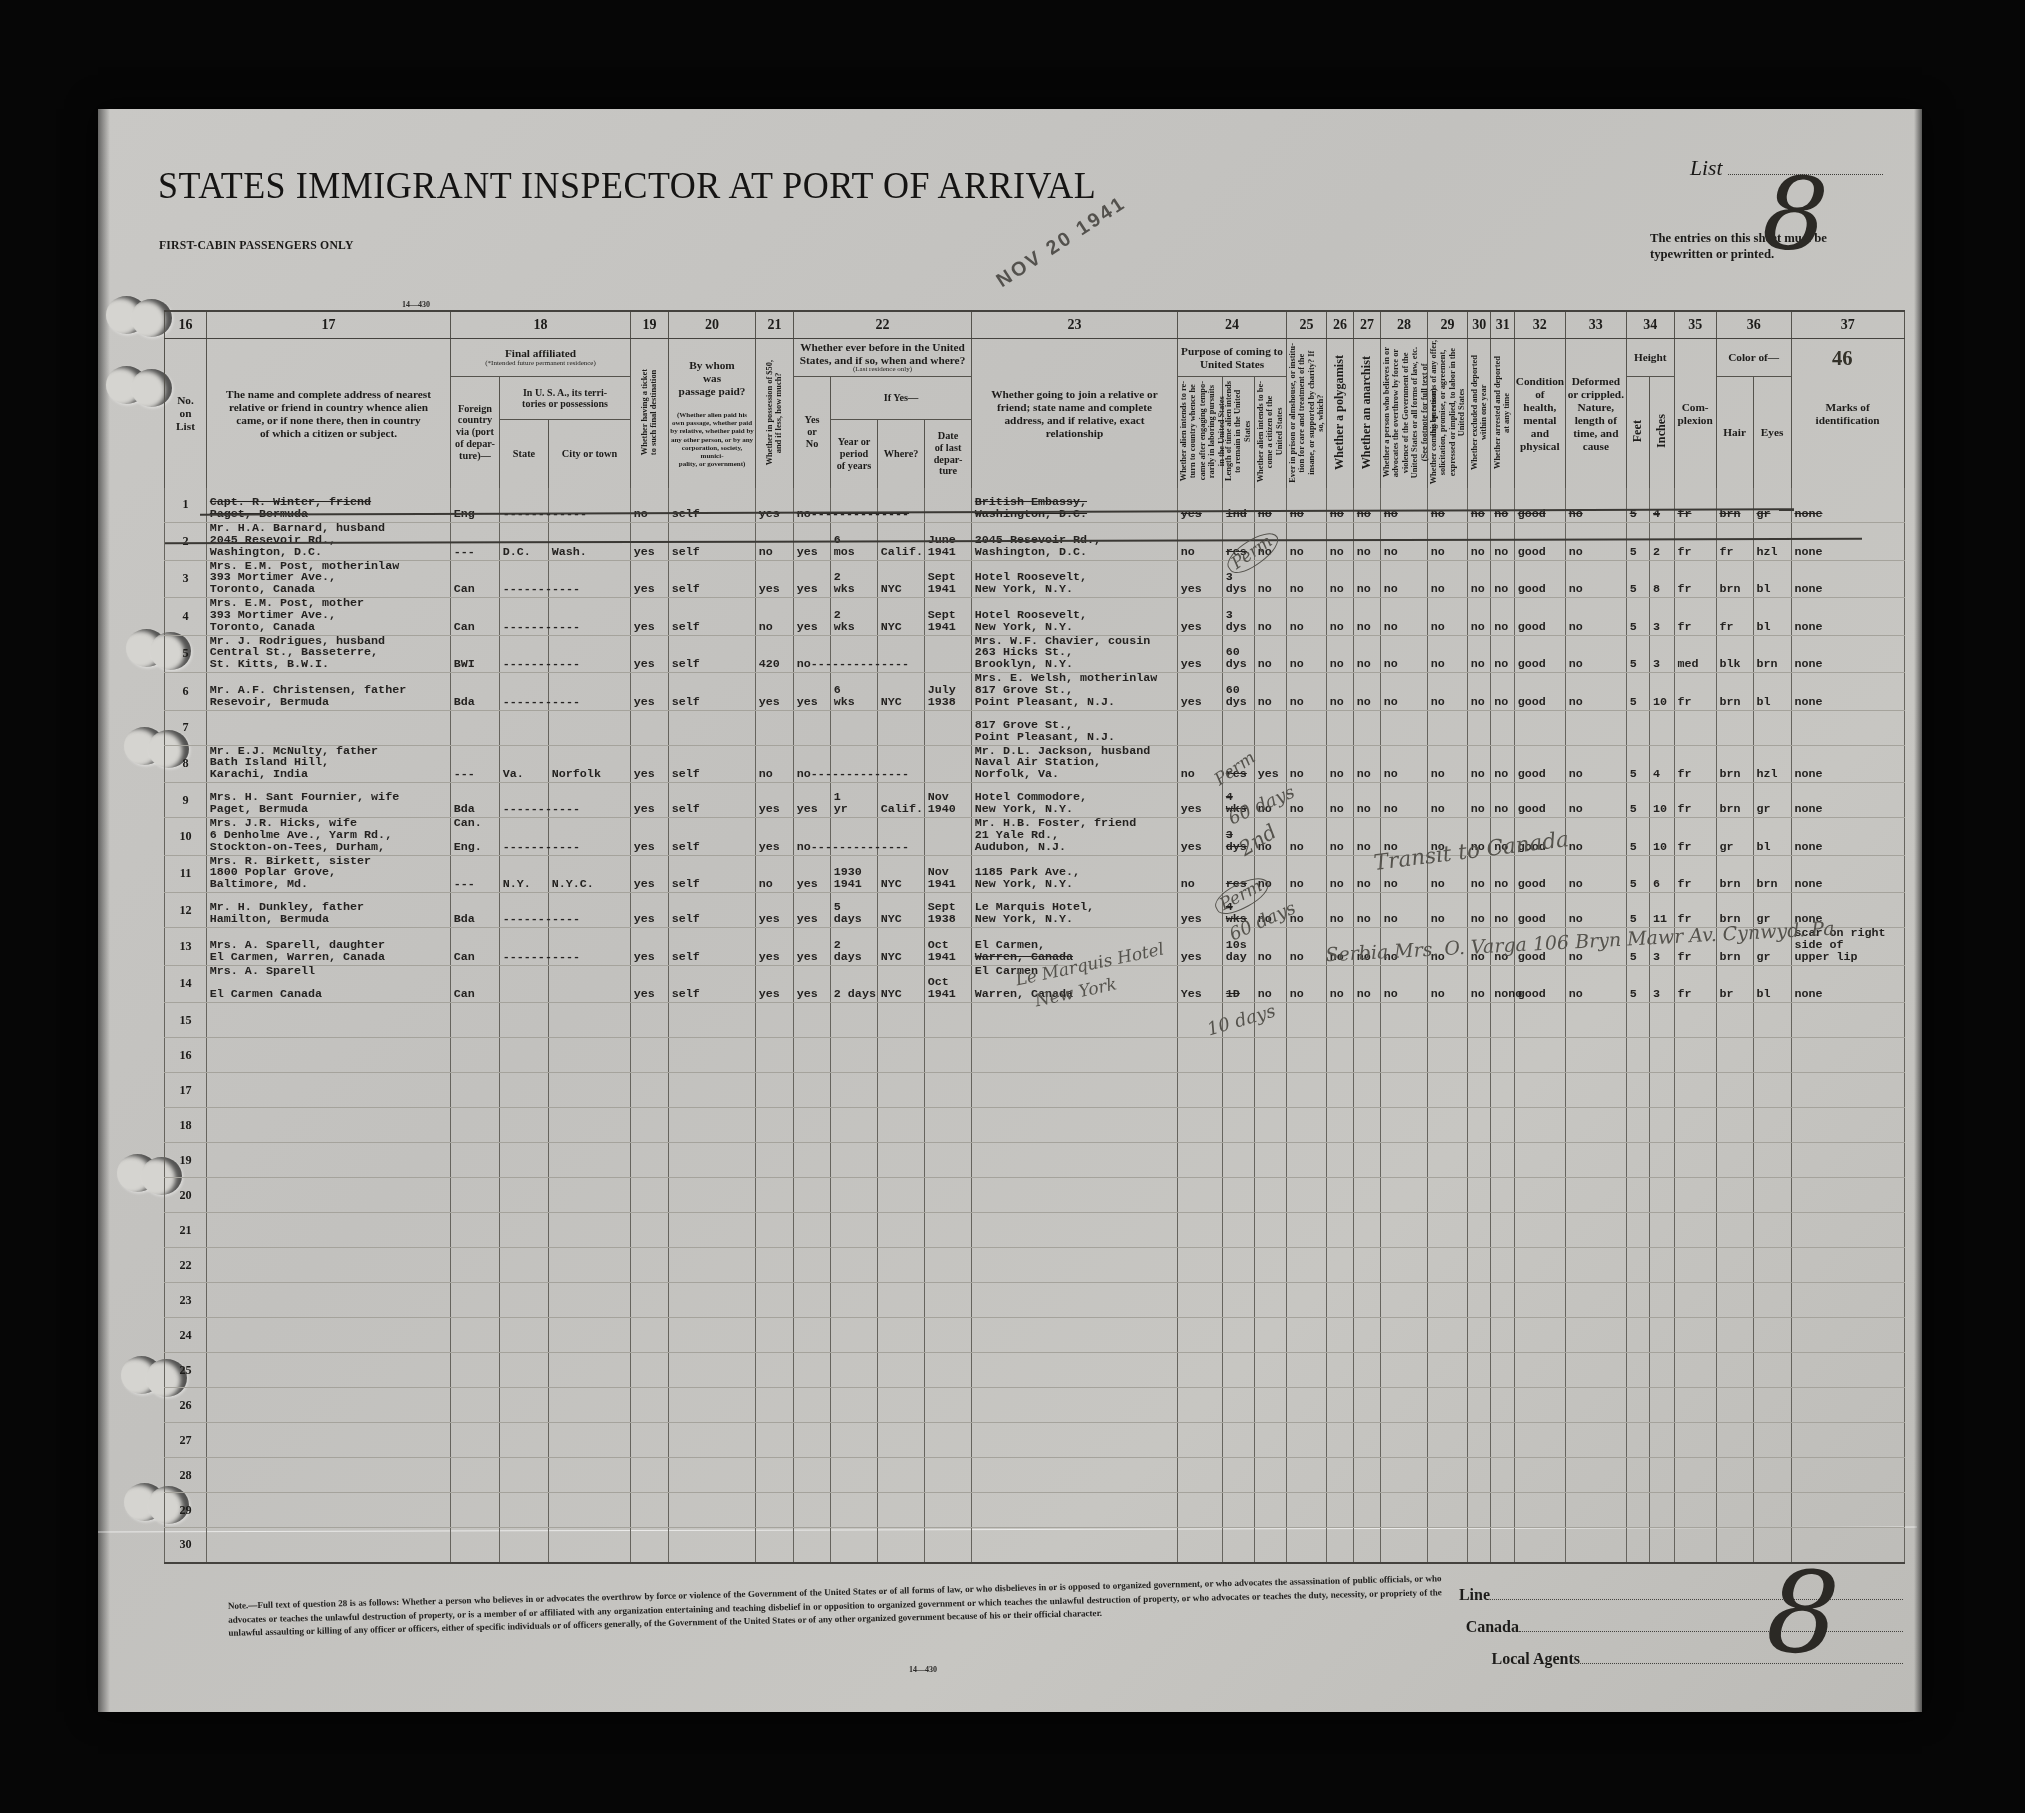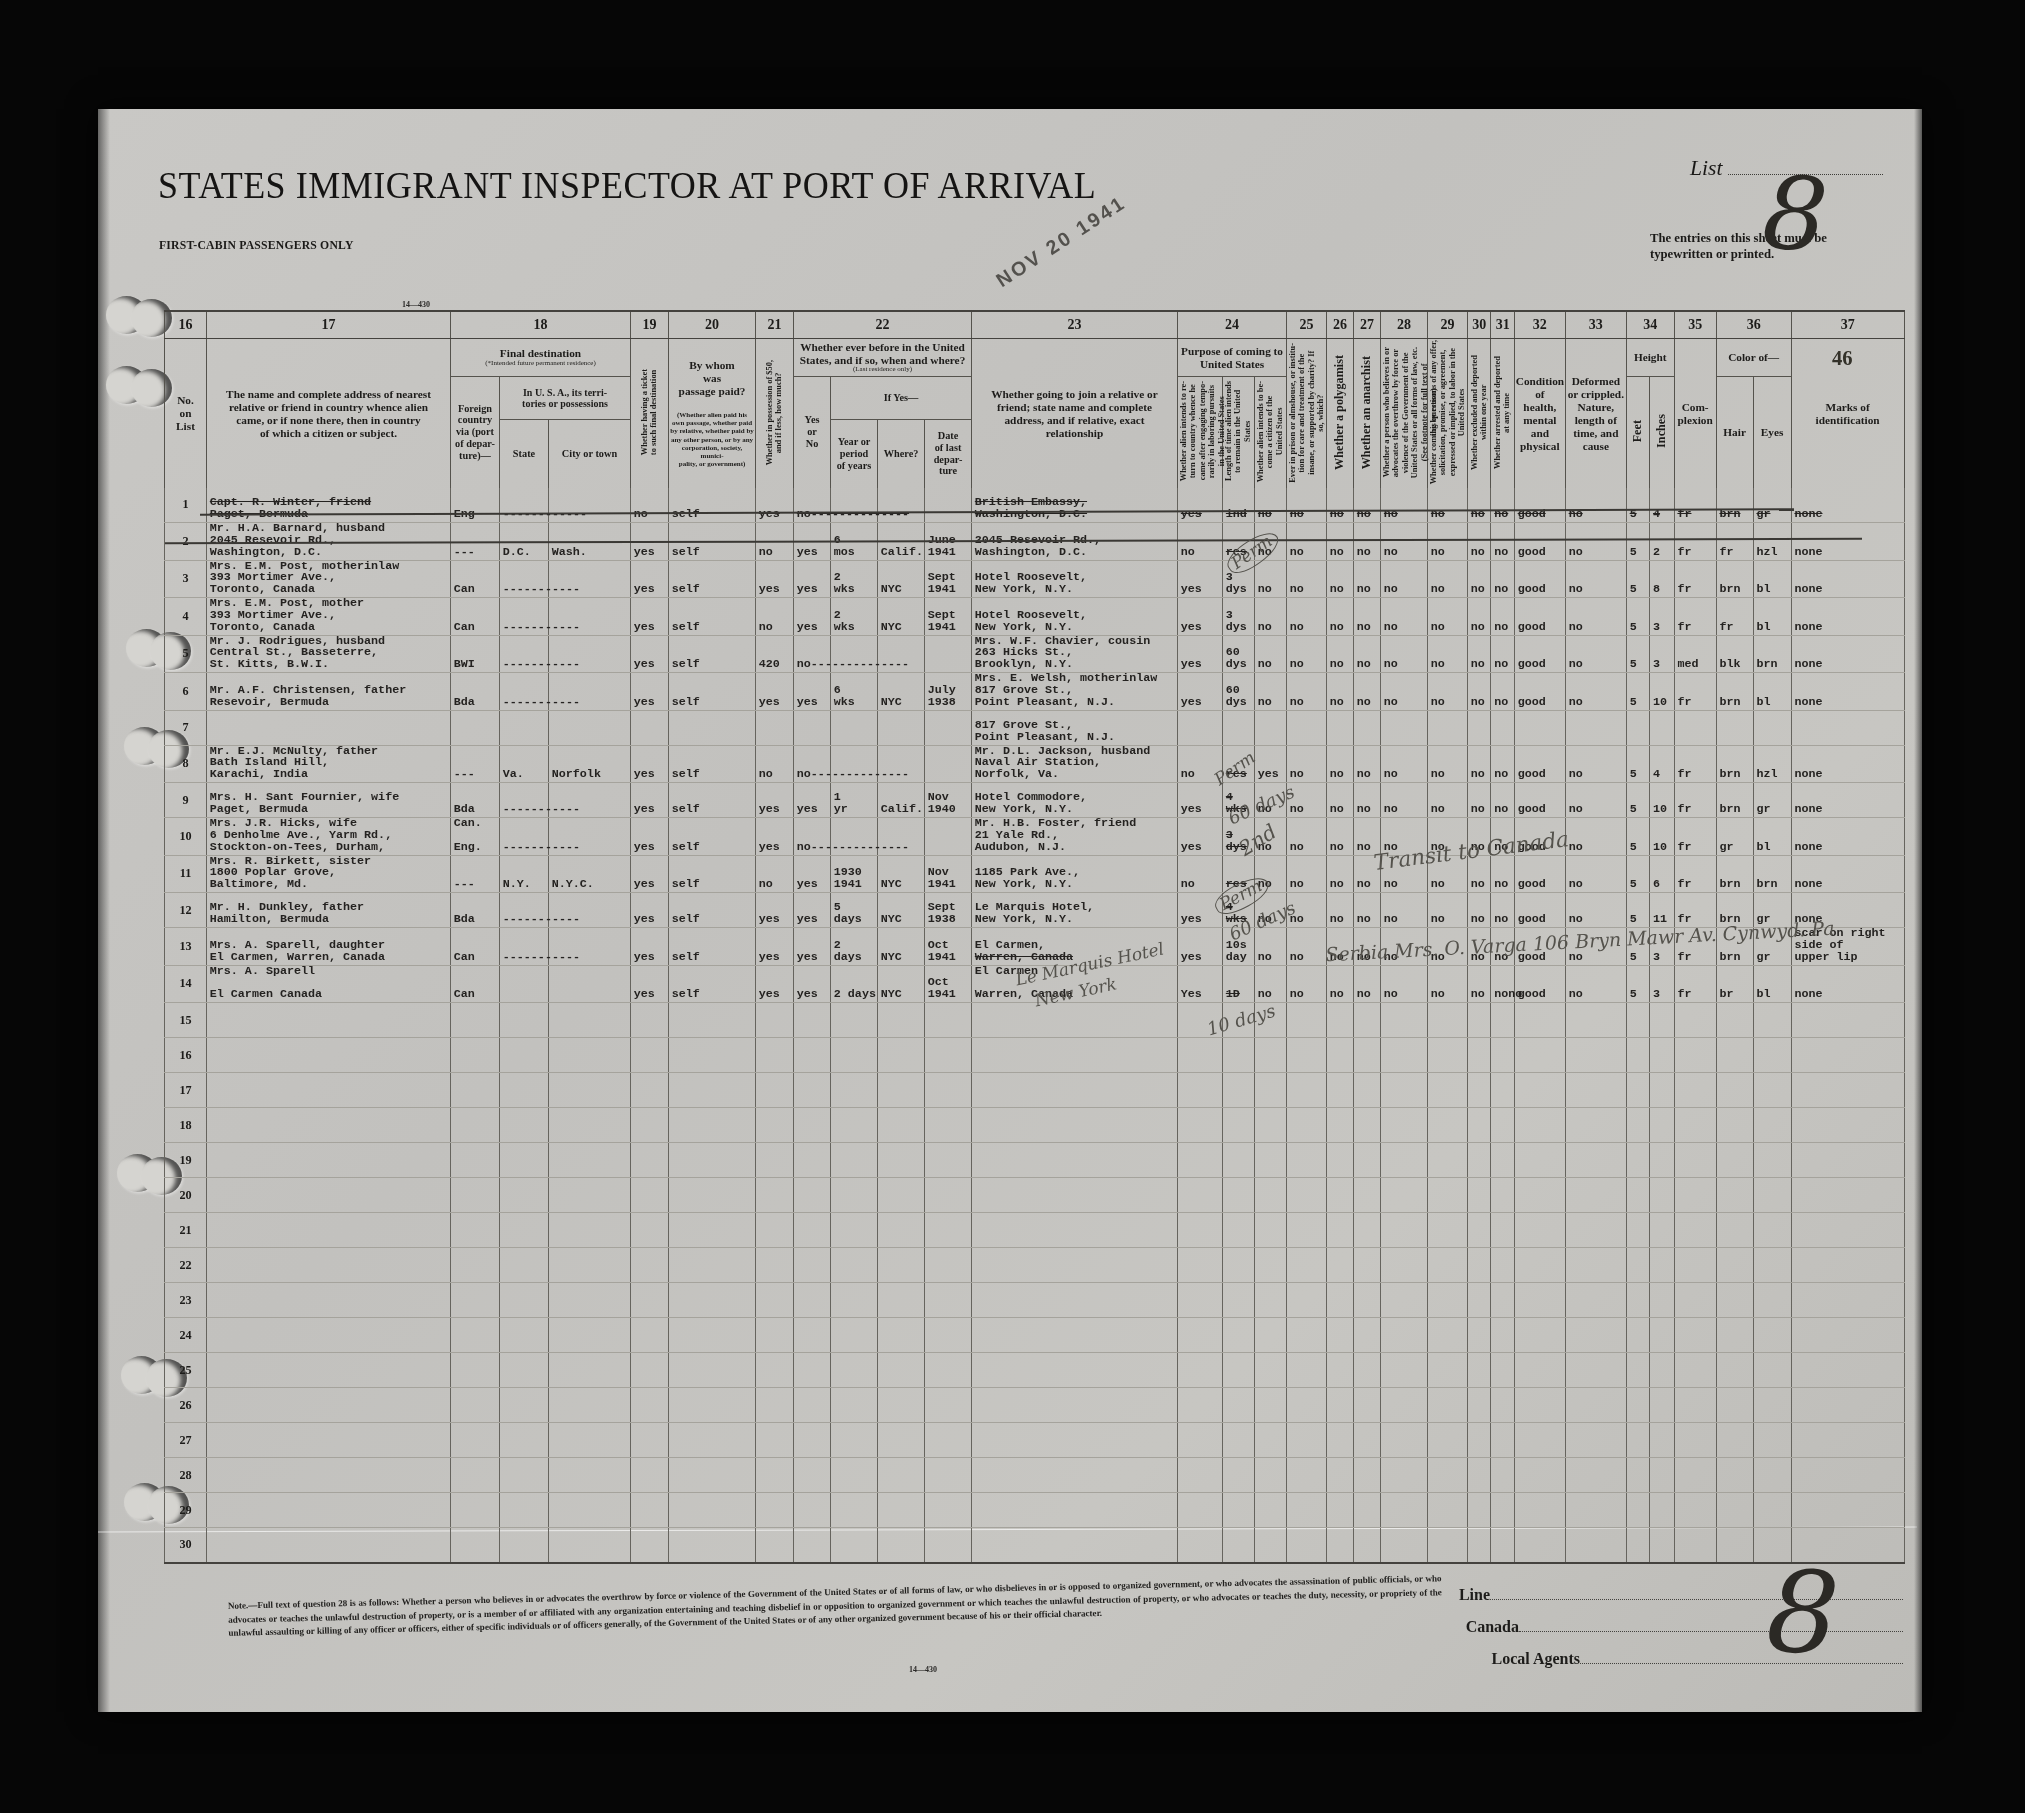--- a/index.html
+++ b/index.html
@@ -182,21 +182,21 @@
       </tr>
       <tr>
         <td rowspan="3" class="lab big" style="white-space:pre-line">No.
 on
 List</td>
         <td rowspan="3" class="lab big" style="white-space:pre-line">The name and complete  address of nearest
 relative or friend in country whence alien
 came, or if none there, then in country
 of which a citizen or subject.</td>
         <td colspan="3" class="glabel">
-          <span class="big">Final destination</span><span class="sm">(*Intended future permanent residence)</span>
+          <span class="big">Final affiliated</span><span class="sm">(*Intended future permanent residence)</span>
         </td>
         <td rowspan="3"><div class="vert">Whether having a ticket
 to such final destination</div></td>
         <td rowspan="3" class="lab">
           <span class="big" style="white-space:pre-line">By whom
 was
 passage paid?</span>
           <span class="sm" style="white-space:pre-line">(Whether alien paid his
 own passage, whether paid
 by relative, whether paid by

